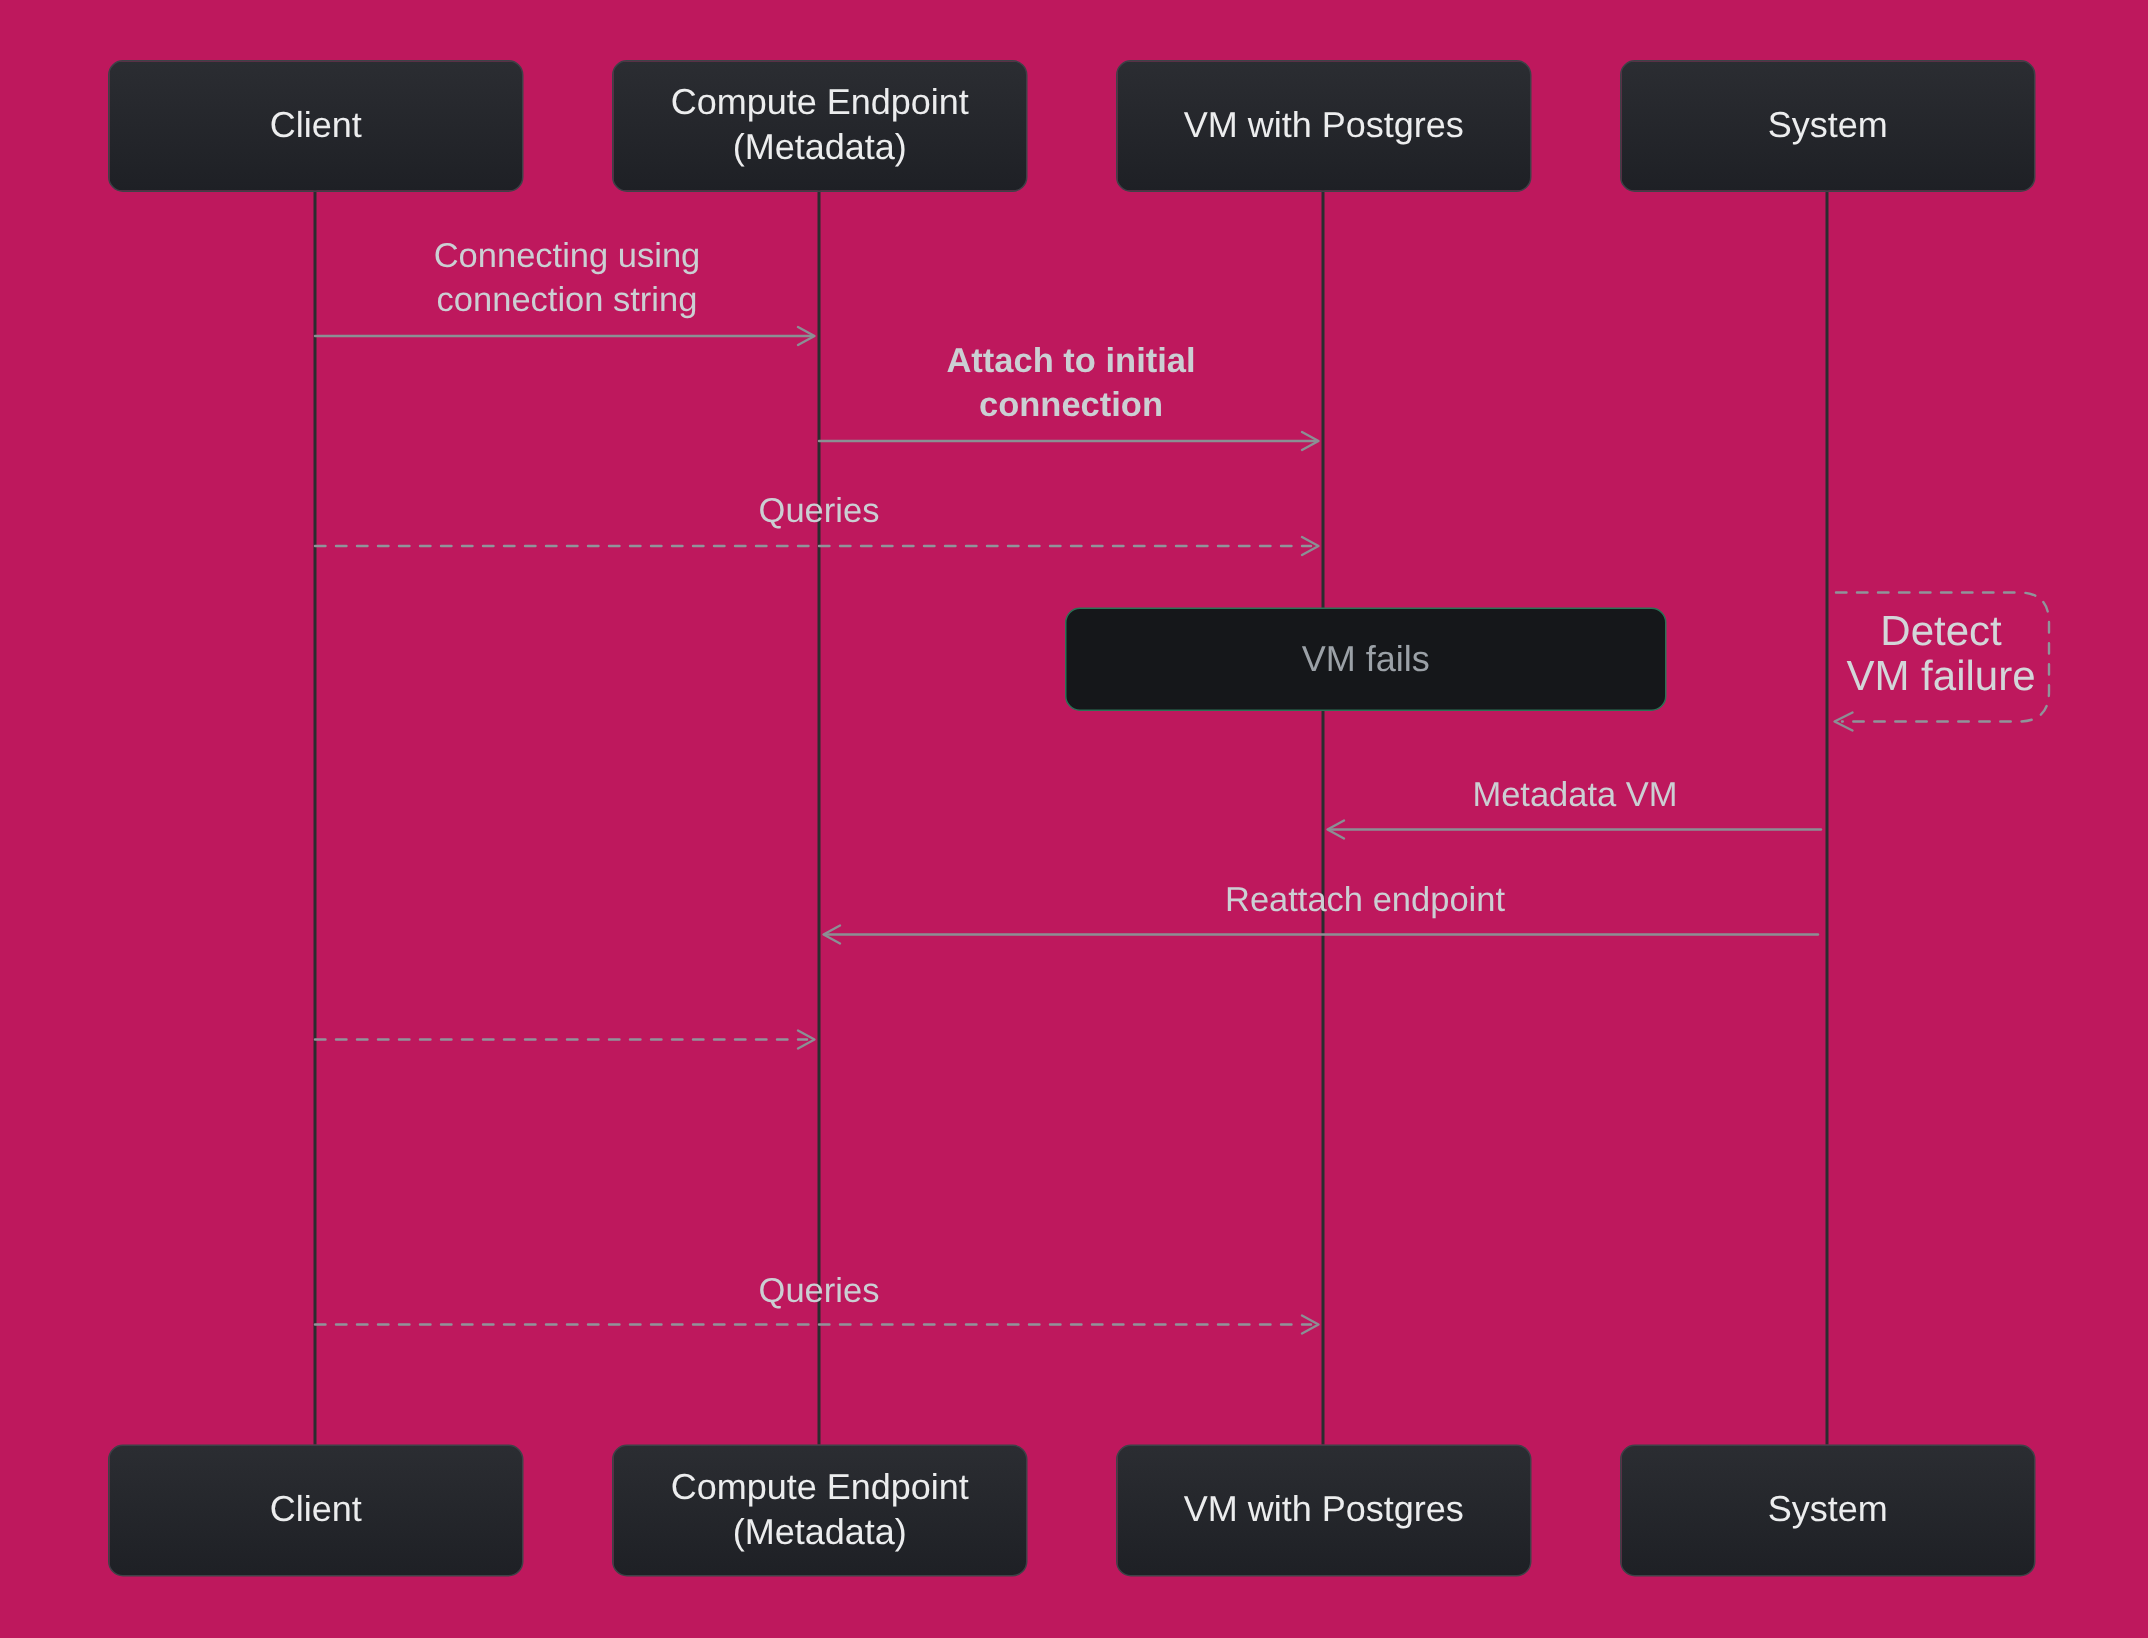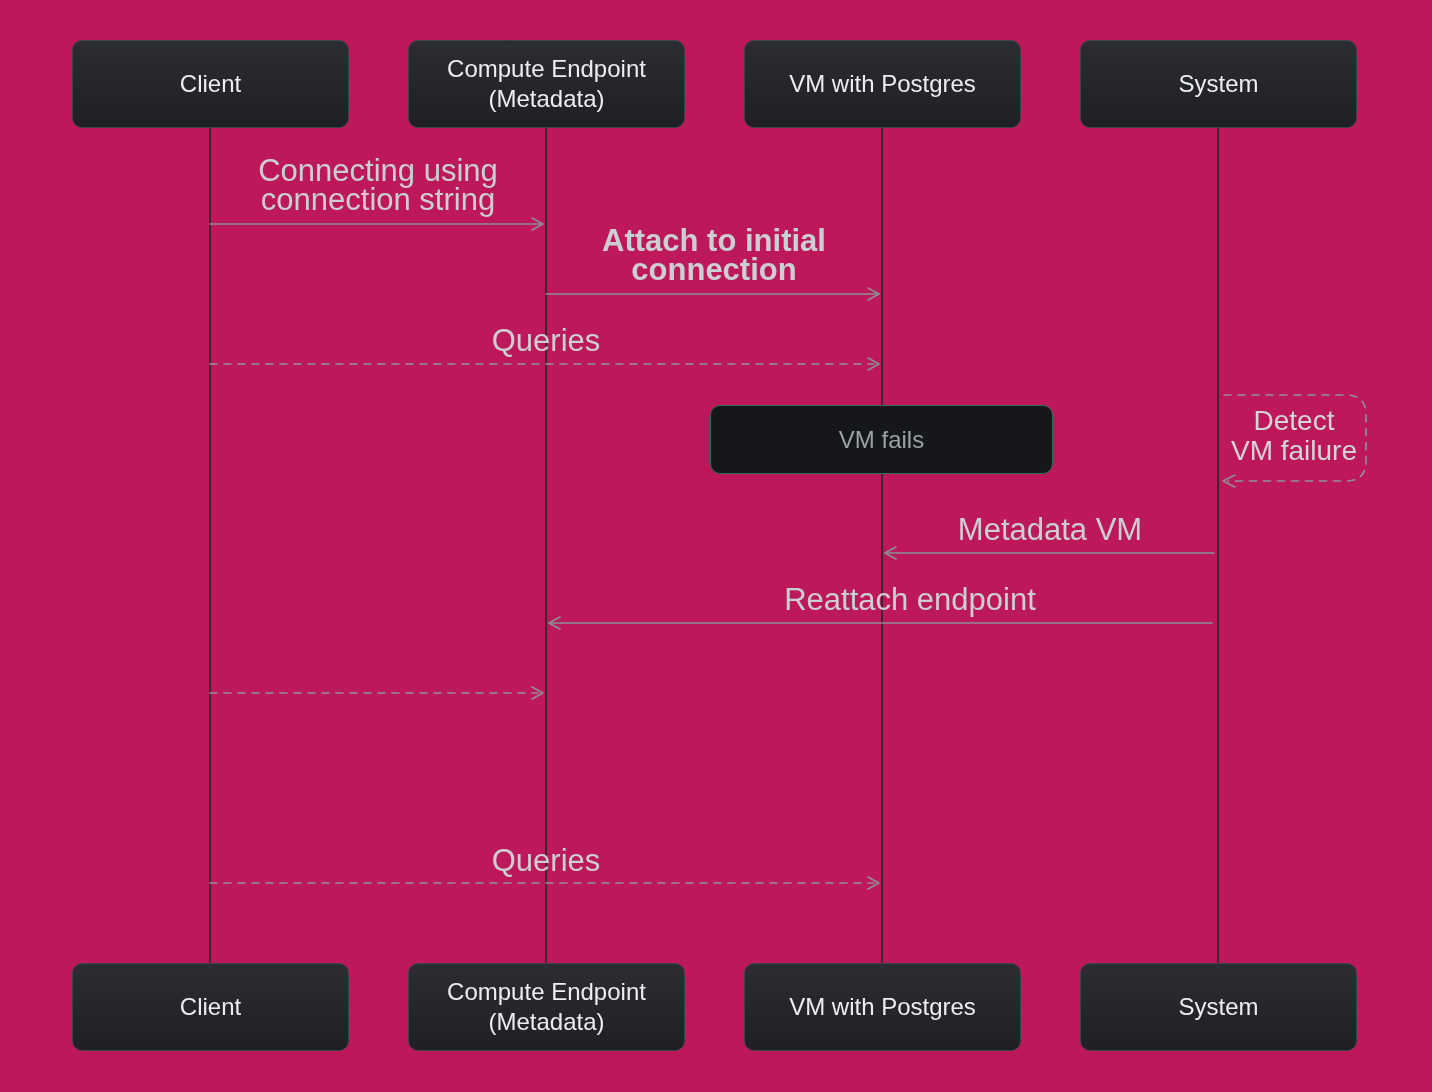--- a/index.html
+++ b/index.html
@@ -16,30 +16,30 @@
     position:absolute; width:277px; height:88px; box-sizing:border-box;
     border-radius:10px;
     background:linear-gradient(180deg,#2b2d32 0%,#1e2025 100%);
     border:1px solid #3e4147;
     display:flex; align-items:center; justify-content:center;
     color:#ecedee; font-size:24px; line-height:30px; text-align:center;
     white-space:pre-line;
   }
   .msg-label {
     position:absolute; text-align:center; color:#cbcfd3;
-    font-size:31px; line-height:29px; white-space:pre-line;
+    font-size:23px; line-height:29px; white-space:pre-line;
   }
   .arrow { position:absolute; overflow:visible; }
   .arrow line, .arrow polyline, .arrow path {
     stroke:#8b8f94; stroke-width:1.6; fill:none;
     stroke-linecap:round; stroke-linejoin:round;
   }
   .arrow .dash { stroke:#90949a; stroke-dasharray:7 7; }
   .note {
-    position:absolute; width:343px; box-sizing:border-box;
+    position:absolute; width:401px; box-sizing:border-box;
     border:1.5px solid #2a7255; border-radius:10px;
     background:#15171a;
     display:flex; align-items:center; justify-content:center;
     color:#9ba1a7; font-size:24px;
   }
   .loop-label {
     position:absolute; text-align:center; color:#d3d6d9;
     font-size:28px; line-height:30px; white-space:pre-line;
   }
 </style>

